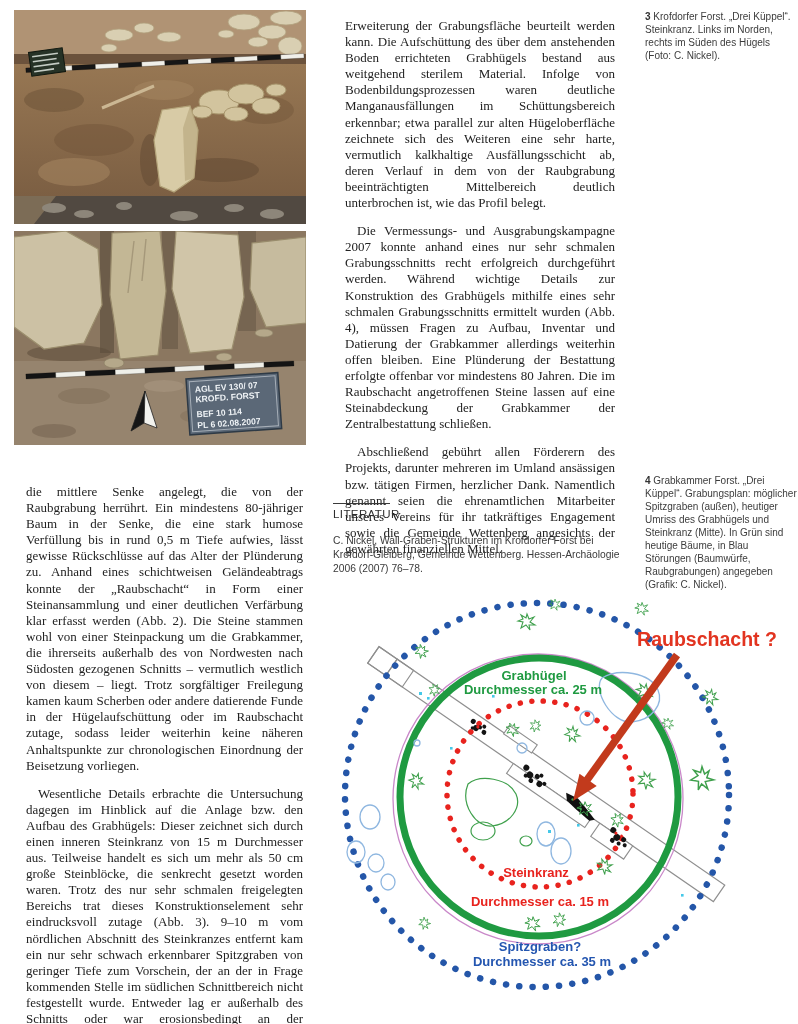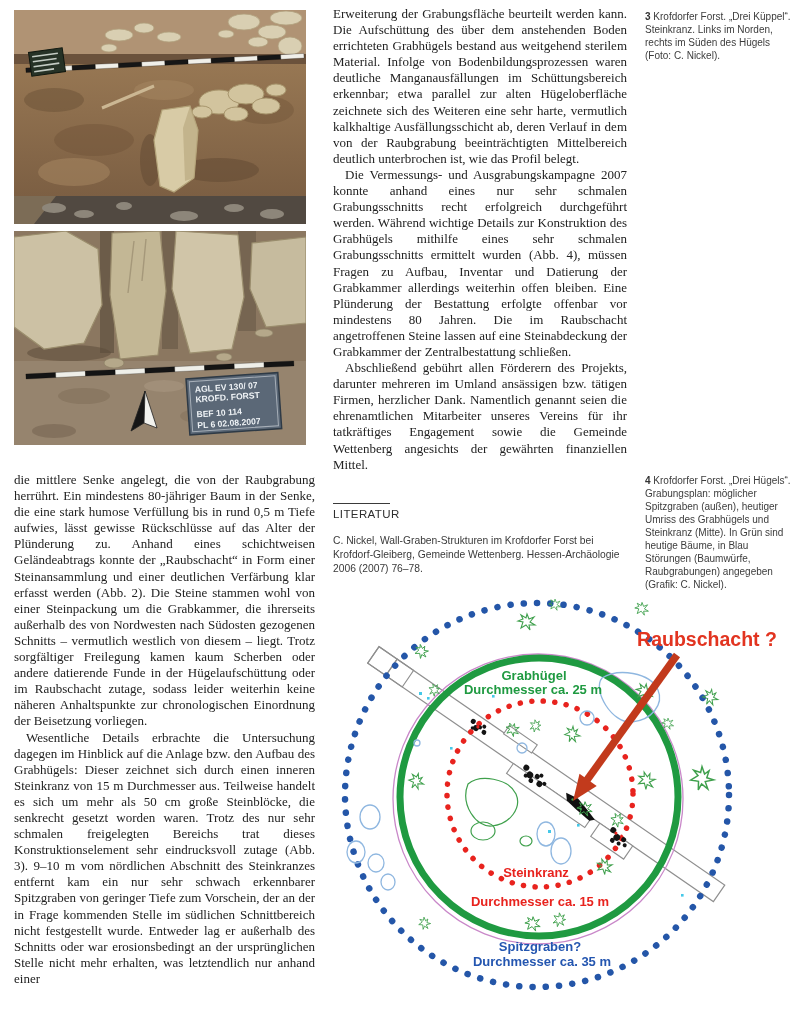--- a/index.html
+++ b/index.html
@@ -2,21 +2,21 @@
 <html lang="de"><head>
 <meta charset="utf-8">
 <style>
   html,body{margin:0;padding:0;background:#fff;}
   body{width:798px;height:1024px;position:relative;overflow:hidden;
        font-family:"Liberation Serif","DejaVu Serif",serif;color:#1c1c1c;}
   .abs{position:absolute;}
   
   .bodycol{font-size:13px;line-height:16.1px;text-align:justify;
            hyphens:auto;-webkit-hyphens:auto;color:#222;}
-  .bodycol p{margin:0;}
+  .bodycol p{margin:12px;}
   .bodycol p.indent{text-indent:12px;}
   
   .caption{font-family:"Liberation Sans","DejaVu Sans",sans-serif;
            font-size:10px;line-height:13px;color:#3c3c3c;text-align:left;}
   .caption b{font-weight:bold;color:#333;}
   
   .litrule{border-top:1.4px solid #3a3a3a;width:57px;height:0;}
   .litheading{font-family:"Liberation Sans","DejaVu Sans",sans-serif;
               font-size:11.5px;letter-spacing:.4px;color:#2e2e2e;font-weight:normal;}
   .citation{font-family:"Liberation Sans","DejaVu Sans",sans-serif;
@@ -163,21 +163,21 @@
 </div>
 
 <div class="abs litrule" style="left:333px;top:503px"></div>
 <div class="abs litheading" style="left:333px;top:508px">LITERATUR</div>
 <div class="abs citation" style="left:333px;top:534px;width:296px">C. Nickel, Wall-Graben-Strukturen im Krofdorfer Forst bei Krofdorf-Gleiberg, Gemeinde Wettenberg. Hessen-Archäologie 2006 (2007) 76–78.</div>
 
 <div class="abs caption" style="left:645px;top:10px;width:150px">
   <b>3</b>&nbsp;<span>Krofdorfer Forst. „Drei Küppel“. Steinkranz. Links im Norden, rechts im Süden des Hügels (Foto: C. Nickel).</span>
 </div>
 <div class="abs caption" style="left:645px;top:474px;width:152px">
-  <b>4</b>&nbsp;<span>Krofdorfer Forst. „Drei Hügels“. Grabungsplan: möglicher Spitzgraben (außen), heutiger Umriss des Grabhügels und Steinkranz (Mitte). In Grün sind heutige Bäume, in Blau Störungen (Baumwürfe, Raubgrabungen) angegeben (Grafik: C. Nickel).</span>
+  <b>4</b>&nbsp;<span>Grabkammer Forst. „Drei Küppel“. Grabungsplan: möglicher Spitzgraben (außen), heutiger Umriss des Grabhügels und Steinkranz (Mitte). In Grün sind heutige Bäume, in Blau Störungen (Baumwürfe, Raubgrabungen) angegeben (Grafik: C. Nickel).</span>
 </div>
 
 <svg class="abs" style="left:340px;top:598px" width="458" height="426" viewBox="0 0 458 426" role="img">
   <defs>
     <path id="tree" d="M0,-7 L2,-2 7,-4 3,1 8,4 2,4 3,9 -1,4 -6,7 -4,1 -9,0 -4,-2 -6,-6 -1,-3 Z" fill="none" stroke="#3fa04c" stroke-width="1.1"></path>
   </defs>
 
   <g transform="translate(35,58) rotate(34.6)">
     <rect x="-2" y="-10" width="420" height="20" fill="#ffffff" stroke="#8f8f8f" stroke-width="1.2"></rect>
     <rect x="-2" y="-10" width="22" height="20" fill="none" stroke="#8f8f8f" stroke-width="1.1"></rect>

